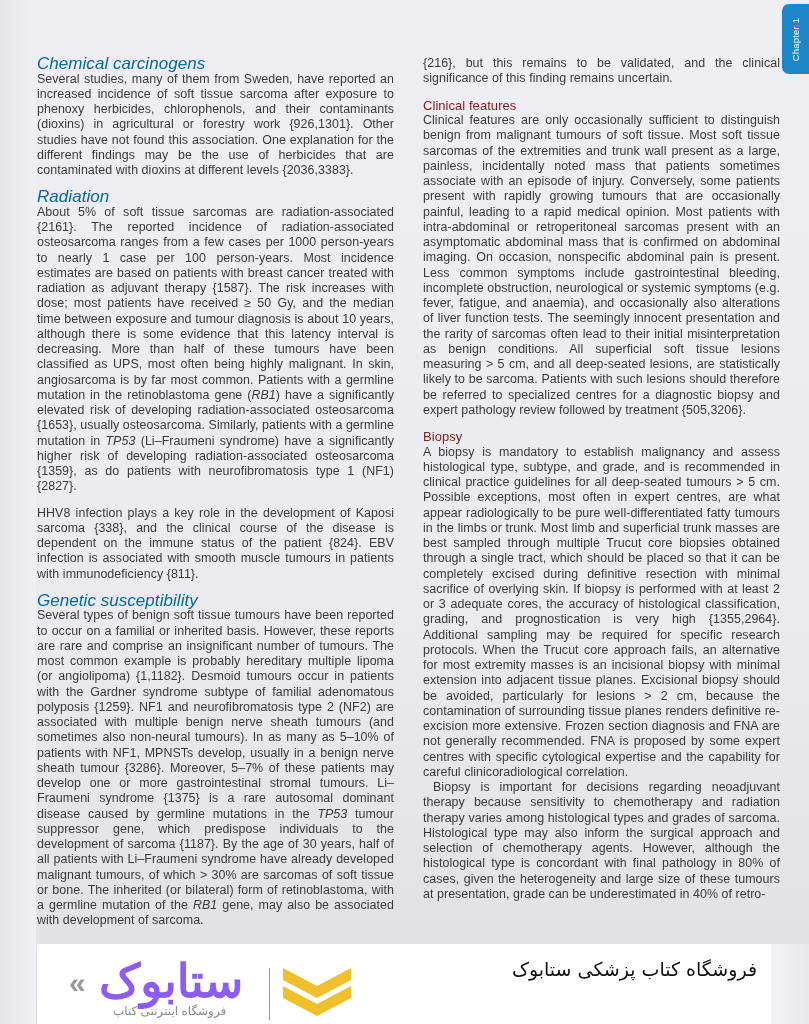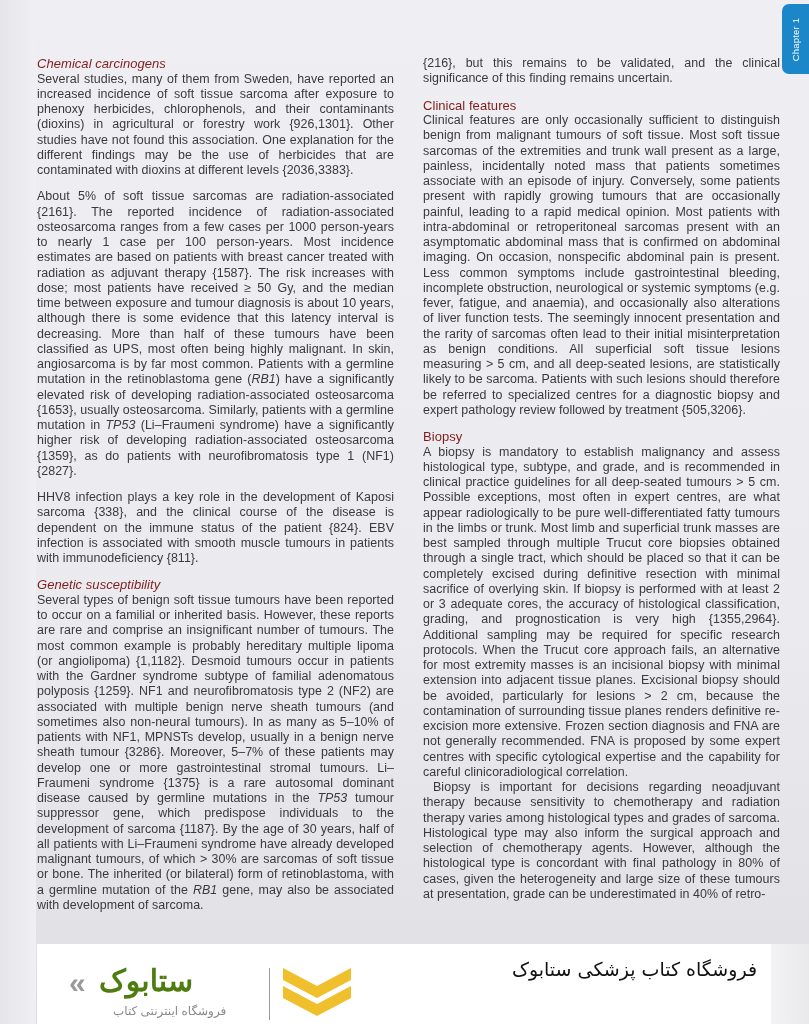--- a/index.html
+++ b/index.html
@@ -18,21 +18,21 @@
   }
   .col {
     position: absolute; top: 0; width: 357px;
     font-size: 12.45px; line-height: 15.25px; text-align: justify;
     letter-spacing: 0.05px;
   }
   .col-left { left: 0; }
   .col-right { left: 386px; }
   .section { margin: 0 0 11px 0; }
   .h-blue {
-    color: #7f1d1d; font-style: italic; font-size: 13px; font-weight: normal;
+    color: #0369a1; font-style: italic; font-size: 17px; font-weight: normal;
     margin: 0; line-height: 15.5px;
   }
   .h-dark {
     color: #7f1d1d; font-size: 13px; font-weight: normal; margin: 0; line-height: 15.5px;
   }
   p { margin: 0; }
   p.indent { text-indent: 10px; }
   i { font-style: italic; }
 
   .chapter-tab {
@@ -46,22 +46,22 @@
   }
 
   .footer-banner {
     position: absolute; left: 37px; top: 944px; width: 734px; height: 80px;
     background: #ffffff;
   }
   .logo-area {
     position: absolute; left: 32px; top: 18px; width: 300px; height: 60px;
   }
   .logo-text-main {
-    position: absolute; left: 30px; top: 0px; font-size: 30px; font-weight: bold;
-    color: #4d7c0f; letter-spacing: -1px; line-height: 38px;
+    position: absolute; left: 30px; top: 0px; font-size: 46px; font-weight: bold;
+    color: #8b5cf6; letter-spacing: -1px; line-height: 38px;
   }
   .logo-chevrons {
     position: absolute; left: 0; top: 6px; font-size: 30px; color: #9a9a9a; font-weight: bold; line-height: 30px;
   }
   .logo-sub {
     position: absolute; left: 44px; top: 42px; font-size: 12px; color: #8a8a8a;
     direction: rtl;
   }
   .logo-divider {
     position: absolute; left: 200px; top: 6px; width: 1px; height: 52px; background: #9a9a9a;
@@ -92,20 +92,21 @@
 
 <div class="page">
   <div class="col col-left">
 
     <div class="section">
       <h3 class="h-blue">Chemical carcinogens</h3>
       <p>Several studies, many of them from Sweden, have reported an increased incidence of soft tissue sarcoma after exposure to phenoxy herbicides, chlorophenols, and their contaminants (dioxins) in agricultural or forestry work {926,1301}. Other studies have not found this association. One explanation for the different findings may be the use of herbicides that are contaminated with dioxins at different levels {2036,3383}.</p>
     </div>
 
     <div class="section">
+      <h3 class="h-blue">Radiation</h3>
       <p><span>About 5% of soft tissue sarcomas are radiation-associated {2161}. The reported incidence of radiation-associated osteosarcoma ranges from a few cases per 1000 person-years to nearly 1 case per 100 person-years. Most incidence estimates are based on patients with breast cancer treated with radiation as adjuvant therapy {1587}. The risk increases with dose; most patients have received ≥ 50 Gy, and the median time between exposure and tumour diagnosis is about 10 years, although there is some evidence that this latency interval is decreasing. More than half of these tumours have been classified as UPS, most often being highly malignant. In skin, angiosarcoma is by far most common. Patients with a germline mutation in the retinoblastoma gene (</span><i>RB1</i><span>) have a significantly elevated risk of developing radiation-associated osteosarcoma {1653}, usually osteosarcoma. Similarly, patients with a germline mutation in </span><i>TP53</i><span> (Li–Fraumeni syndrome) have a significantly higher risk of developing radiation-associated osteosarcoma {1359}, as do patients with neurofibromatosis type 1 (NF1) {2827}.</span></p>
     </div>
 
     <div class="section">
       <p>HHV8 infection plays a key role in the development of Kaposi sarcoma {338}, and the clinical course of the disease is dependent on the immune status of the patient {824}. EBV infection is associated with smooth muscle tumours in patients with immunodeficiency {811}.</p>
     </div>
 
     <div class="section">
       <h3 class="h-blue">Genetic susceptibility</h3>
       <p><span>Several types of benign soft tissue tumours have been reported to occur on a familial or inherited basis. However, these reports are rare and comprise an insignificant number of tumours. The most common example is probably hereditary multiple lipoma (or angiolipoma) {1,1182}. Desmoid tumours occur in patients with the Gardner syndrome subtype of familial adenomatous polyposis {1259}. NF1 and neurofibromatosis type 2 (NF2) are associated with multiple benign nerve sheath tumours (and sometimes also non-neural tumours). In as many as 5–10% of patients with NF1, MPNSTs develop, usually in a benign nerve sheath tumour {3286}. Moreover, 5–7% of these patients may develop one or more gastrointestinal stromal tumours. Li–Fraumeni syndrome {1375} is a rare autosomal dominant disease caused by germline mutations in the </span><i>TP53</i><span> tumour suppressor gene, which predispose individuals to the development of sarcoma {1187}. By the age of 30 years, half of all patients with Li–Fraumeni syndrome have already developed malignant tumours, of which &gt; 30% are sarcomas of soft tissue or bone. The inherited (or bilateral) form of retinoblastoma, with a germline mutation of the </span><i>RB1</i><span> gene, may also be associated with development of sarcoma.</span></p>

